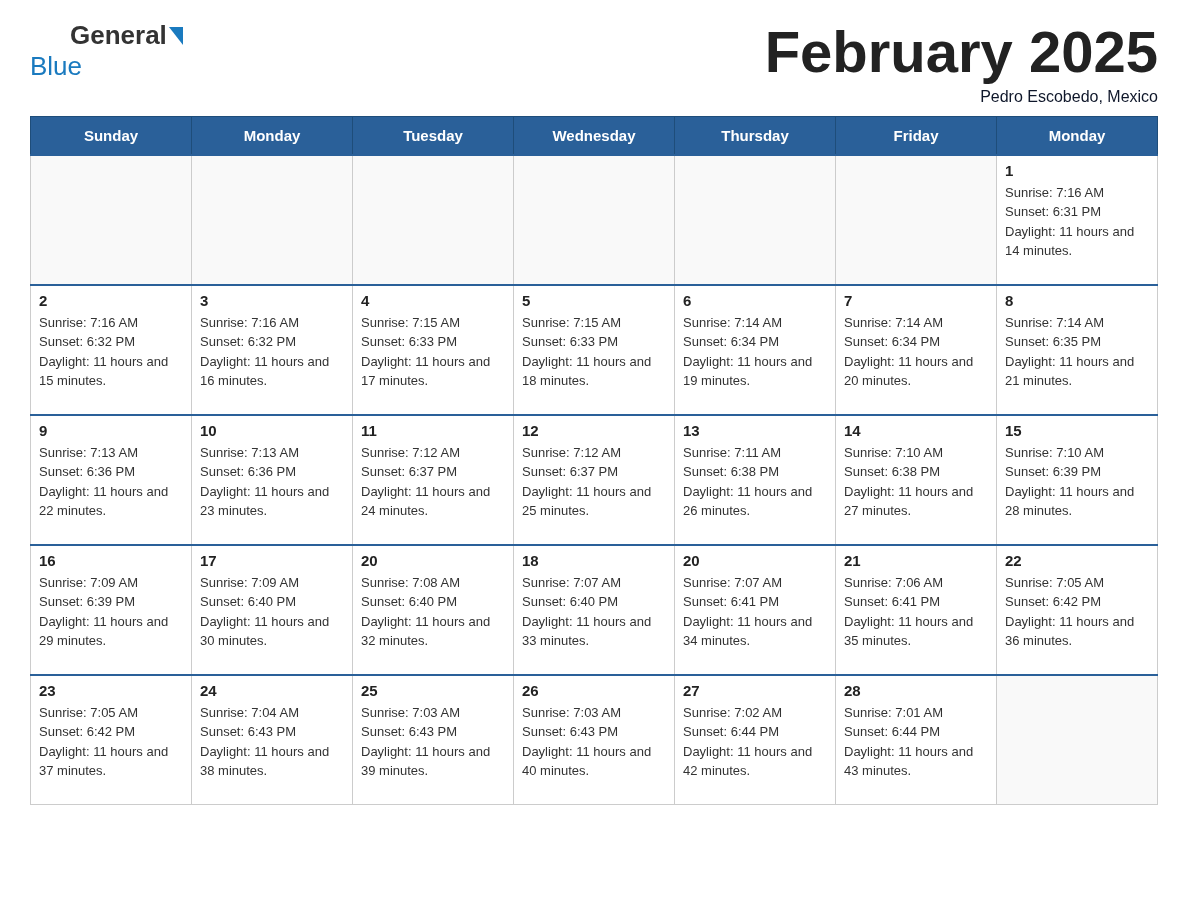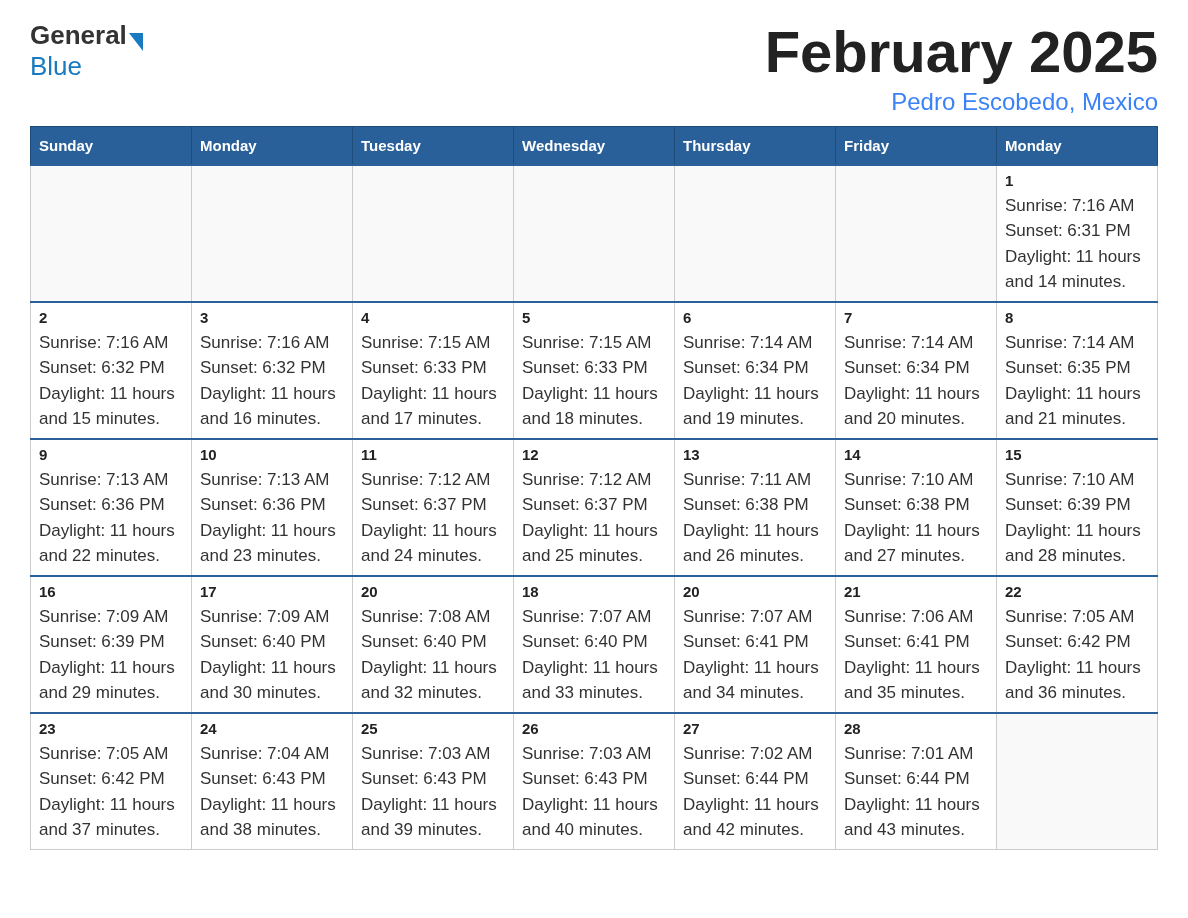--- a/index.html
+++ b/index.html
@@ -17,24 +17,25 @@
       align-items: flex-start;
       margin-bottom: 10px;
     }
     .logo {
       display: flex;
       flex-direction: column;
       align-items: flex-start;
     }
     .logo-text {
       display: flex;
-      align-items: flex-end;
+      align-items: center;
       font-size: 26px;
       font-weight: bold;
       color: #333;
+      margin-left: 40px;
     }
     .logo-general { color: #333; }
     .logo-arrow {
       width: 0;
       height: 0;
       border-left: 14px solid transparent;
       border-right: 0px solid transparent;
       border-top: 18px solid #1a7abf;
       margin: 0 2px;
       display: inline-block;
@@ -47,36 +48,36 @@
     .title-section {
       text-align: right;
     }
     .month-title {
       font-size: 58px;
       font-weight: bold;
       color: #222;
       line-height: 1.1;
     }
     .location {
-      font-size: 24px;
-      color: #3b82f6;
+      font-size: 16px;
+      color: #0f172a;
       margin-top: 4px;
     }
     .calendar {
       width: 100%;
       border-collapse: collapse;
       margin-top: 10px;
     }
     .calendar th {
       background-color: #2a6099;
       color: #fff;
       font-size: 15px;
       font-weight: bold;
       padding: 10px 8px;
-      text-align: left;
+      text-align: center;
       border: 1px solid #1e4d7a;
     }
     .calendar td {
       vertical-align: top;
       border: 1px solid #ccc;
       padding: 6px 8px;
       width: calc(100% / 7);
       min-height: 110px;
       height: 130px;
     }
@@ -84,21 +85,21 @@
       border-top: 2px solid #2a6099;
     }
     .day-number {
       font-size: 15px;
       font-weight: bold;
       color: #222;
       display: block;
       margin-bottom: 4px;
     }
     .day-info {
-      font-size: 17px;
+      font-size: 13px;
       color: #333;
       line-height: 1.5;
     }
     .empty-cell {
       background: #f9f9f9;
     }
   </style>
 </head>
 <body>
 

